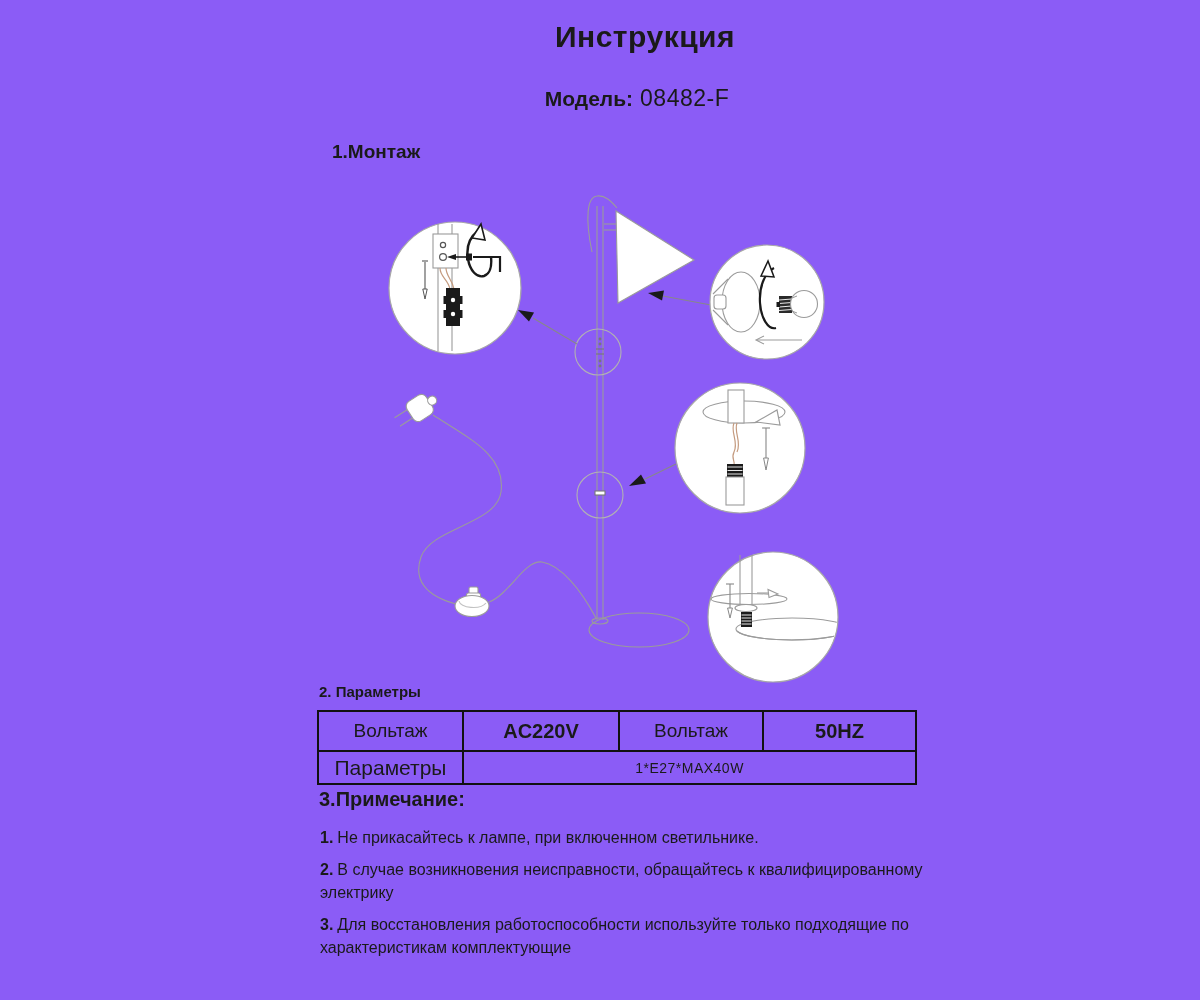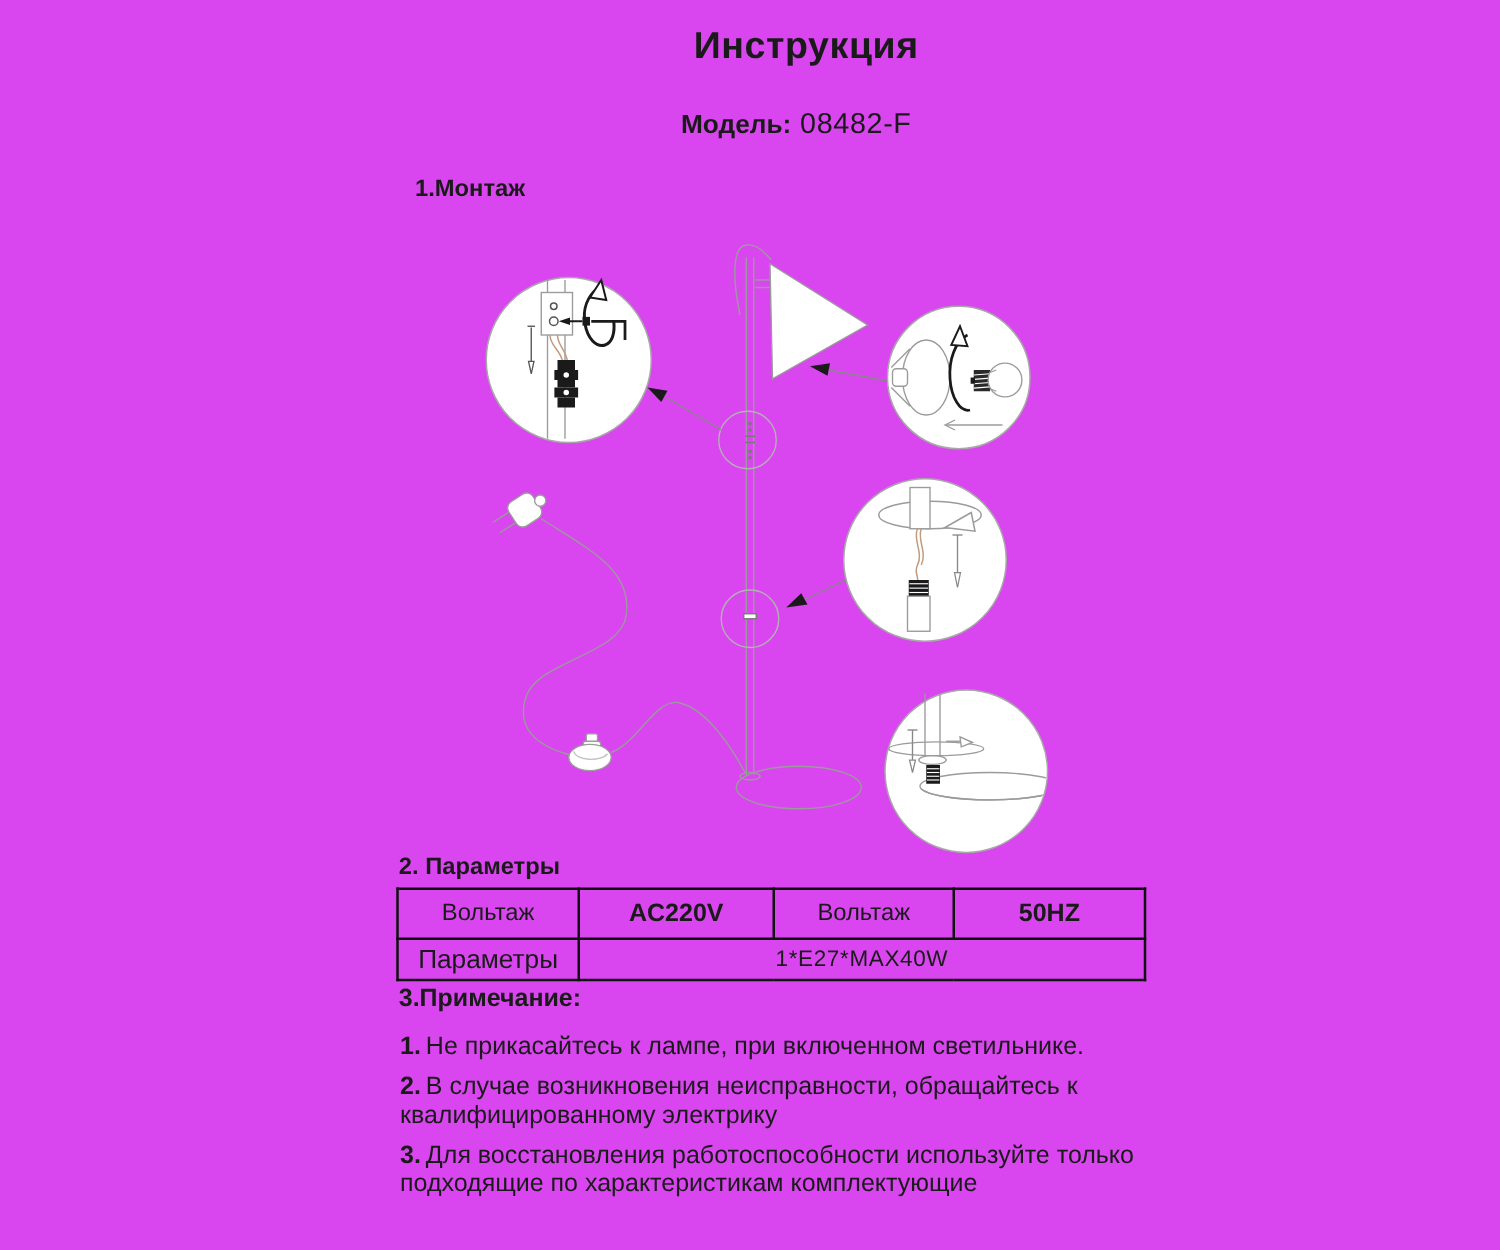--- a/index.html
+++ b/index.html
@@ -1,38 +1,38 @@
 <!DOCTYPE html>
 <html><head>
 <meta charset="utf-8">
 <style>
   html,body{margin:0;padding:0;background:#fff;}
   .page{
-    position:relative;width:1200px;height:1000px;background:#d946ef;
+    position:relative;width:1200px;height:1000px;background:#8b5cf6;
     font-family:"Liberation Sans","DejaVu Sans",sans-serif;color:#1a1a1a;overflow:hidden;
   }
   .abs{position:absolute;}
   .title{top:20px;left:145px;width:1000px;text-align:center;font-size:30px;font-weight:bold;letter-spacing:.5px;}
   .model{top:73px;left:137px;width:1000px;text-align:center;margin-top:12px;}
   .model-label{font-size:21px;font-weight:bold;margin-right:7px;}
   .model-value{font-size:23px;font-weight:normal;letter-spacing:.5px;}
   .h-montage{top:141px;left:332px;font-size:19px;font-weight:bold;}
-  .h-params{top:683px;left:319px;font-size:19px;font-weight:bold;}
+  .h-params{top:683px;left:319px;font-size:15px;font-weight:bold;}
   .h-notes{top:788px;left:319px;font-size:20px;font-weight:bold;text-align:right;}
   table.params{
     position:absolute;top:710px;left:317px;width:598px;border-collapse:collapse;table-layout:fixed;
   }
   table.params td{border:2px solid #111;text-align:center;vertical-align:middle;padding:0;}
   .r1 td{height:38px;}
   .r2 td{height:31px;}
   .cell-lbl{font-size:19px;}
   .cell-bold{font-size:20px;font-weight:bold;}
   .cell-power-lbl{font-size:21px;}
-  .cell-power-val{font-size:18px;letter-spacing:.5px;}
-  .notes{top:826px;left:320px;width:660px;font-size:20px;line-height:23px;}
+  .cell-power-val{font-size:14px;letter-spacing:.5px;}
+  .notes{top:826px;left:320px;width:660px;font-size:16px;line-height:23px;}
   .notes p{margin:0 0 9px 0;}
   .notes b{margin-right:4px;}
   svg.diagram{position:absolute;left:0;top:0;}
 </style>
 </head>
 <body>
 
 <div class="page">
 
   <div class="abs title">Инструкция</div>

